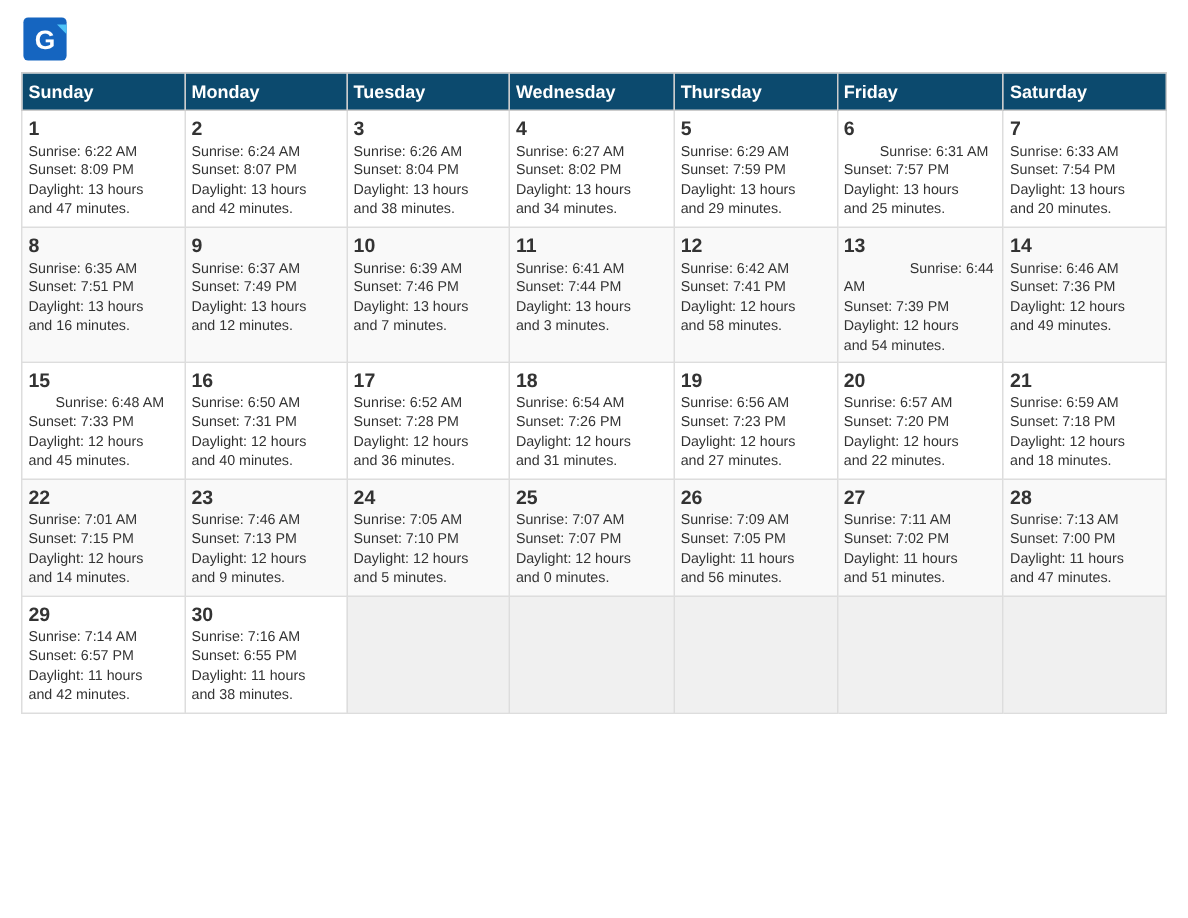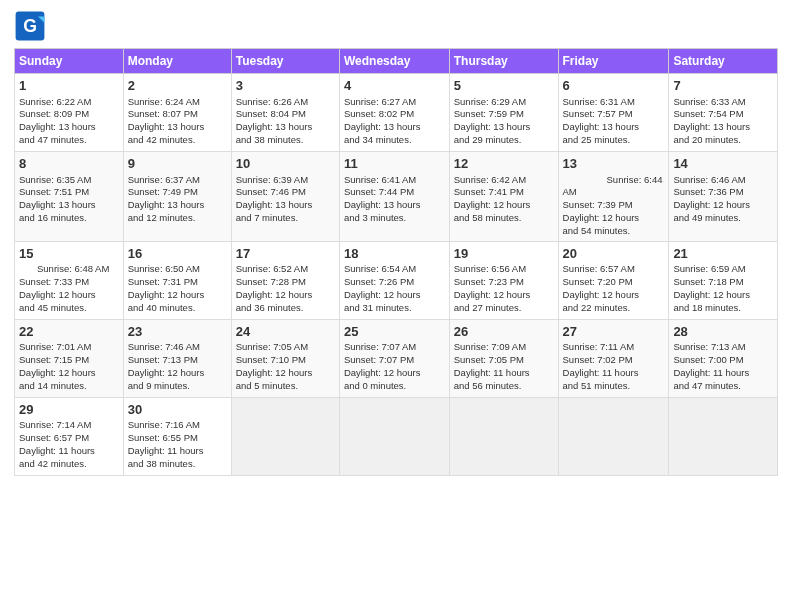--- a/index.html
+++ b/index.html
@@ -40,21 +40,21 @@
     .location {
       font-size: 14px;
       color: #555;
     }
     table {
       width: 100%;
       border-collapse: collapse;
       font-size: 10px;
     }
     thead tr {
-      background: #8b5cf6;
+      background: #0c4a6e;
       color: #fff;
     }
     thead th {
       padding: 5px 4px;
       text-align: left;
       font-size: 12px;
       font-weight: bold;
       border: 1px solid #ccc;
     }
     tbody td {
@@ -130,21 +130,21 @@
 Daylight: 13 hours
 and 38 minutes.</span></td>
           <td><span class="day-num">4</span><span style="white-space: pre-line;">Sunrise: 6:27 AM
 Sunset: 8:02 PM
 Daylight: 13 hours
 and 34 minutes.</span></td>
           <td><span class="day-num">5</span><span style="white-space: pre-line;">Sunrise: 6:29 AM
 Sunset: 7:59 PM
 Daylight: 13 hours
 and 29 minutes.</span></td>
-          <td><span class="day-num">6</span><span style="white-space: pre-line;">Sunrise: 6:31 AM
+          <td><span class="day-num">6</span><span style="white-space: pre-line; margin-left: 24px;">Sunrise: 6:31 AM
 Sunset: 7:57 PM
 Daylight: 13 hours
 and 25 minutes.</span></td>
           <td><span class="day-num">7</span><span style="white-space: pre-line;">Sunrise: 6:33 AM
 Sunset: 7:54 PM
 Daylight: 13 hours
 and 20 minutes.</span></td>
         </tr>
         <tr>
           <td><span class="day-num">8</span><span style="white-space: pre-line;">Sunrise: 6:35 AM

